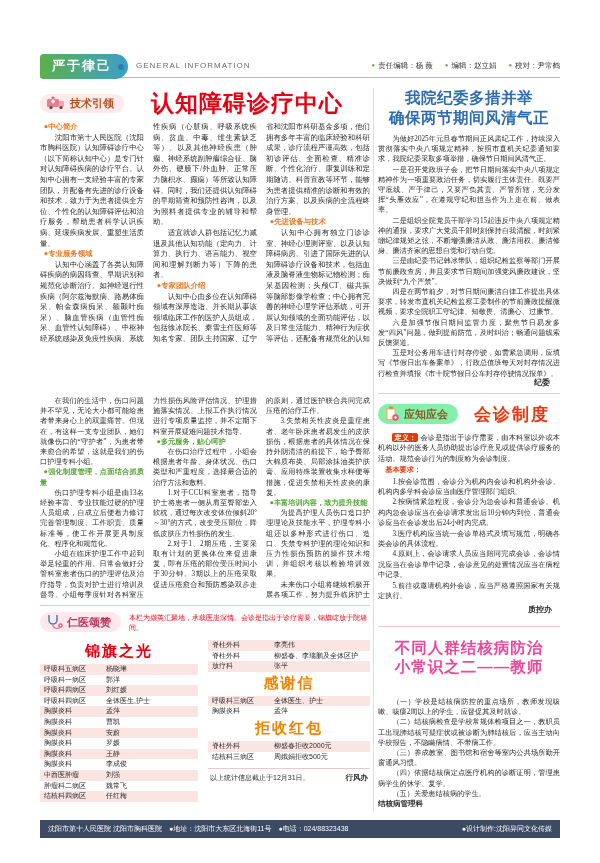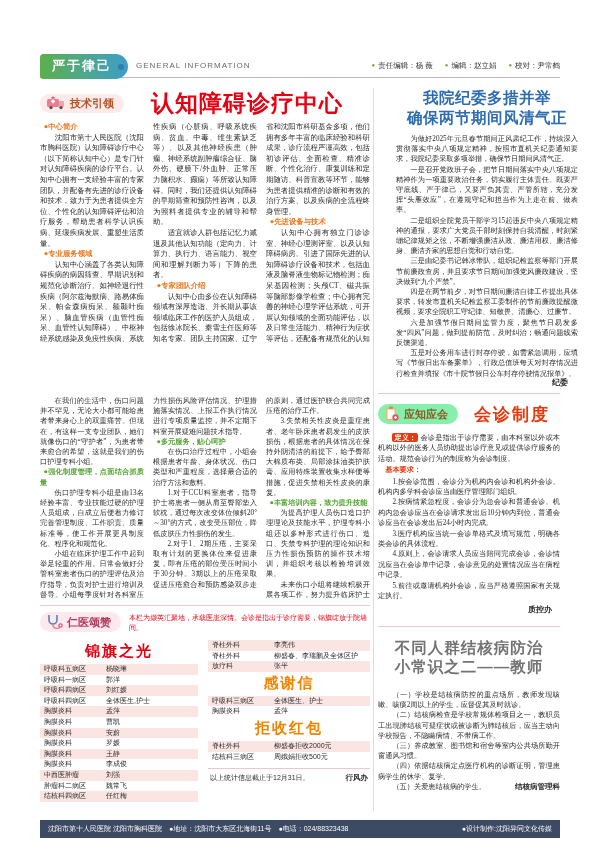--- a/index.html
+++ b/index.html
@@ -31,21 +31,21 @@
   .tech-head { display:flex; align-items:center; height:30px; }
   .pill { display:inline-flex; align-items:center; gap:4px; border-radius:10px;
           padding:2px 10px 2px 6px; font-weight:bold; font-size:11px; }
   .pill-tech { background:#fdeaea; color:#b35427; }
   .tech-title { flex:1; text-align:center; color:#e60012; font-weight:bold;
                 font-size:23px; letter-spacing:1px; }
   .cols3 { column-count:3; column-gap:9px; height:224px; overflow:hidden;
            font-size:7.4px; line-height:10.6px; margin-top:4px; }
   .tech .subhead { color:#e87820; }
   
-  .discipline { position:absolute; left:396px; top:88px; width:182px; height:300px; overflow:hidden; }
+  .discipline { position:absolute; left:378px; top:88px; width:182px; height:300px; overflow:hidden; }
   .d-title-line { color:#2e6cb0; font-weight:bold; font-size:15.5px; text-align:center;
                   line-height:20px; letter-spacing:0.5px; }
   .discipline-body { margin-top:6px; font-size:7.2px; line-height:10.2px; height:254px; overflow:hidden; }
   .discipline .signature { position:absolute; right:2px; bottom:0; font-size:8px; }
   
   .banner { position:absolute; left:40px; top:354px; width:330px; height:36px;
             background:#8bc163; color:#fff; display:flex; align-items:center;
             justify-content:center; font-weight:bold; font-size:21px; letter-spacing:3px; }
   .wound { position:absolute; left:40px; top:396px; width:330px; height:208px; }
   .wound .cols3 { height:206px; margin-top:0; font-size:7.2px; line-height:10.2px; }
@@ -77,24 +77,24 @@
   .trow:nth-child(odd) { background:#fbe5e3; }
   .tcell:first-child { width:62px; flex:none; }
   .tcell:last-child { flex:1; }
   .note-row { display:flex; justify-content:space-between; font-size:7px;
               margin-top:6px; border-top:1px solid #eec7c7; padding:4px 2px 0 2px; }
   .note-row .sig { font-weight:bold; font-size:7.5px; }
   
   .tb { position:absolute; left:378px; top:633px; width:182px; height:180px; overflow:hidden; }
   .pill-tb { background:#e4f2d9; color:#3d7a2e; }
   .tb-title { margin-top:5px; }
-  .tb-title-line { color:#737373; font-weight:bold; font-size:15.5px; text-align:center;
+  .tb-title-line { color:#ec4899; font-weight:bold; font-size:15.5px; text-align:center;
                    line-height:19px; letter-spacing:1px; }
-  .tb-body { margin-top:14px; font-size:7.2px; line-height:10.2px; }
-  .tb-lastrow { display:flex; justify-content:space-between; font-size:7.2px; line-height:10.2px; }
+  .tb-body { margin-top:21px; font-size:7.2px; line-height:10.2px; }
+  .tb-lastrow { display:flex; justify-content:flex-start; font-size:7.2px; line-height:10.2px;flex-direction:column; }
   .tb-lastrow .last-line { text-indent:2em; font-family:"Liberation Serif","DejaVu Serif",serif; }
   .tb-lastrow .sig { font-weight:bold; font-size:7.5px; }
   
   .divider-v { position:absolute; left:373px; top:88px; width:1px; height:723px; background:#ddd; }
   .divider-h { position:absolute; height:1px; background:#eec7c7; }
   .dh1 { left:40px; top:605px; width:330px; }
   .dh2 { left:378px; top:393px; width:182px; }
   .dh3 { left:378px; top:626px; width:182px; }
   .footerbar { position:absolute; left:40px; top:820px; width:520px; height:18px;
                background:#3d4a63; color:#fff; display:flex; align-items:center;

